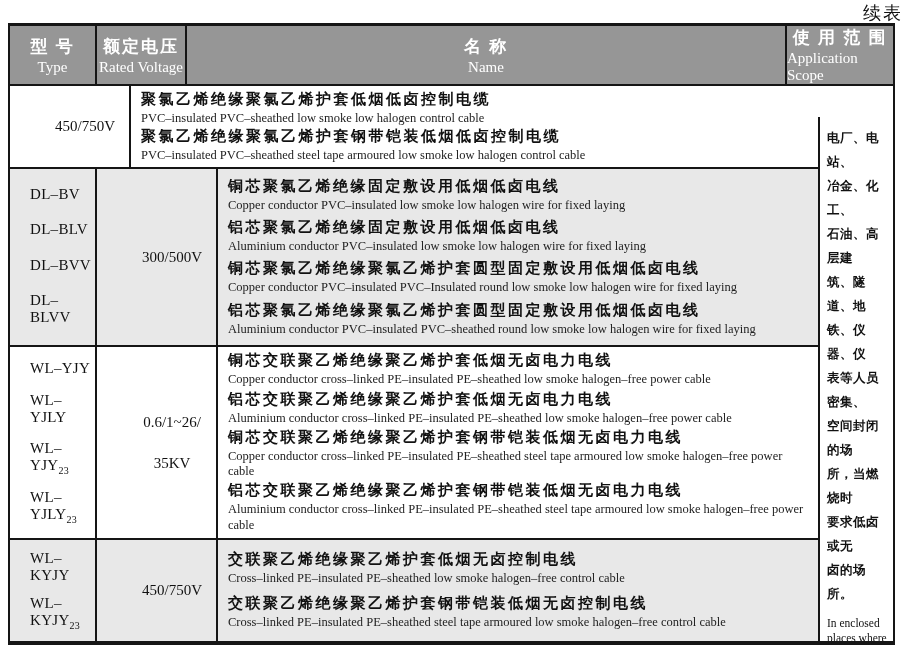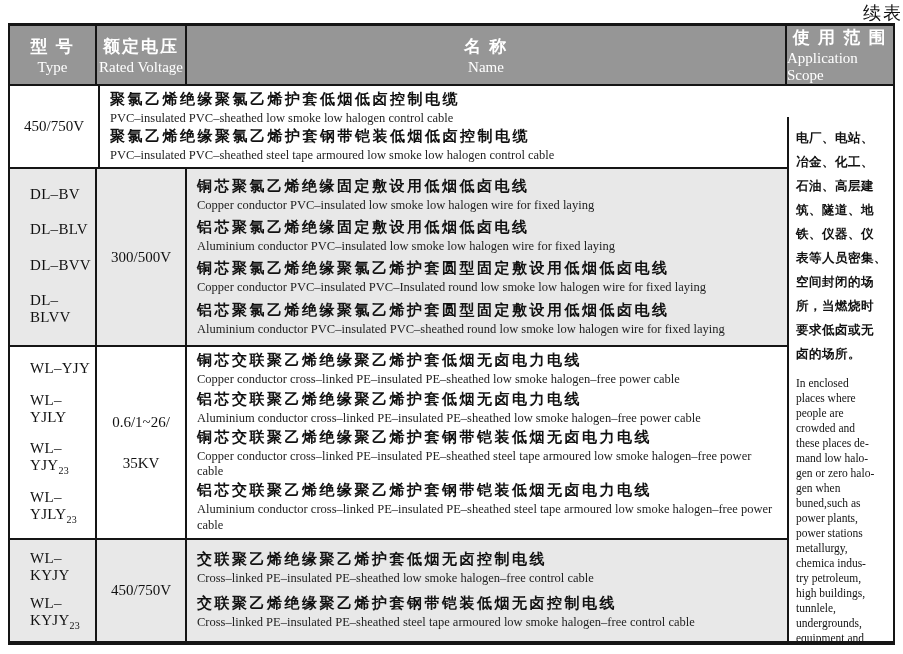--- a/index.html
+++ b/index.html
@@ -38,21 +38,21 @@
   .rh1 { flex:0 0 83px; } .rh2 { flex:0 0 178px; } .rh3 { flex:0 0 193px; } .rh4 { flex:1 1 auto; }
   .shaded { background:#e8e8e8; }
   .cell { box-sizing:border-box; border-right:2px solid #151515; }
   .type-cell {
     flex:0 0 87px; display:flex; flex-direction:column; justify-content:space-evenly;
     padding-left:20px; font-size:15px; letter-spacing:0.3px;
   }
   .type-line sub { font-size:10px; }
   .volt-cell {
     flex:0 0 90px; display:flex; flex-direction:column; justify-content:center;
-    align-items:center; font-size:15px; gap:24px; text-align:center;
+    align-items:center; font-size:15px; gap:24px; text-align:center;margin-left:31px;
   }
   .name-cell {
     flex:0 0 600px; border-right:none; display:flex; flex-direction:column;
     justify-content:space-evenly; padding:3px 10px 3px 10px;
   }
   .pair .zh { font-size:15px; font-weight:bold; letter-spacing:2.5px; color:#111; }
   .pair .en { font-size:12.5px; color:#222; line-height:1.25; margin-top:2px; }
   .scope-cell {
     flex:1 1 auto; box-sizing:border-box; border-left:2px solid #151515;
     padding:9px 5px 4px 7px; background:#fff; overflow:hidden;margin-top:31px;

